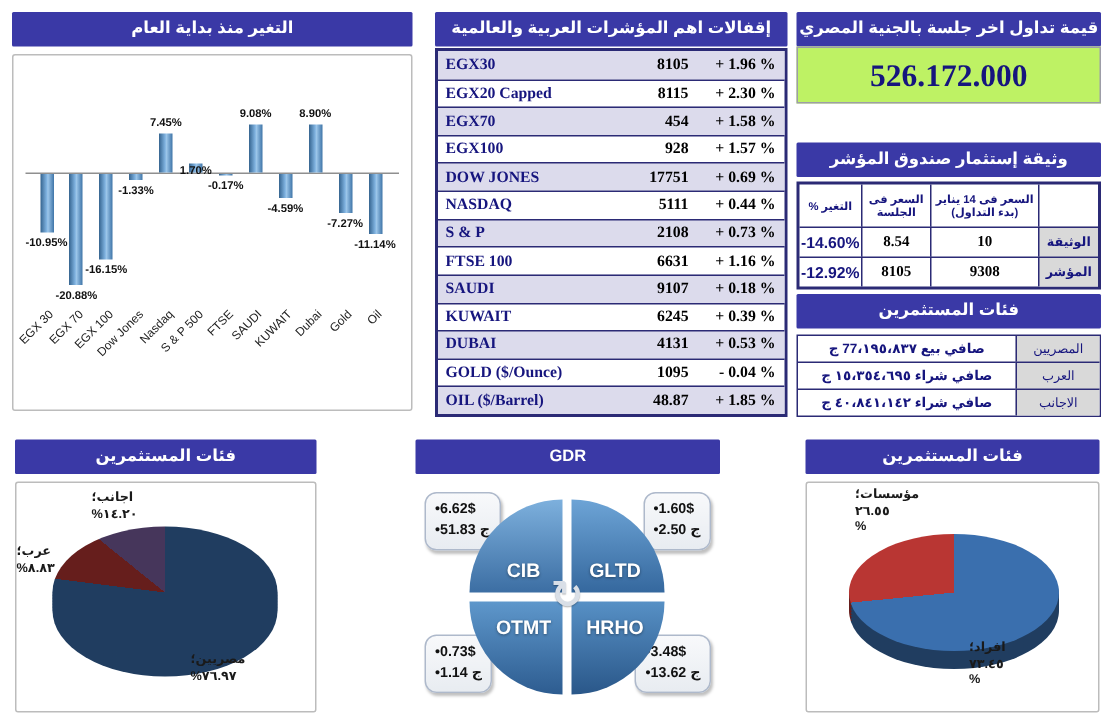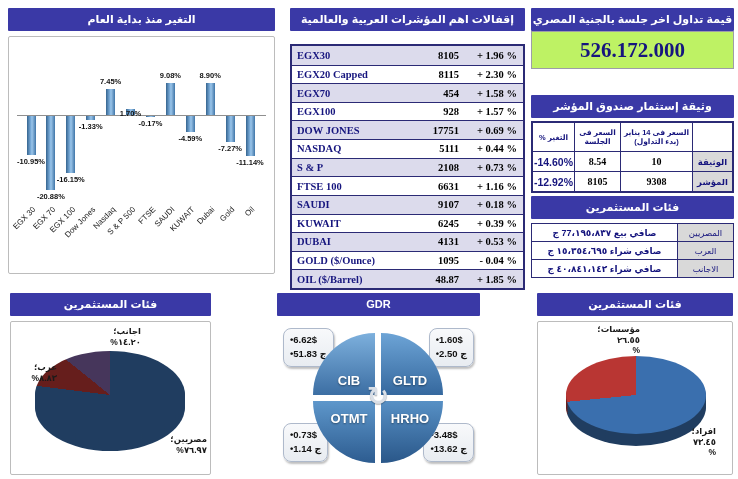--- a/index.html
+++ b/index.html
@@ -12,21 +12,21 @@
   
   #p-ytd{left:8px;top:8px;width:267px;height:268px;}
   #ytd-box{height:236px;}
   .axis{position:absolute;left:8px;right:8px;top:78px;border-top:1px solid #8f8f8f;}
   .bar{position:absolute;background:linear-gradient(90deg,#35648f 0%,#7fb2e0 45%,#9cc6ea 55%,#3f75a8 100%);}
   .bar-label{position:absolute;width:48px;text-align:center;font-size:7.5px;font-weight:bold;color:#111;}
   .x-label{position:absolute;width:64px;text-align:right;font-size:8px;color:#222;
            transform:rotate(-45deg);transform-origin:100% 0;white-space:nowrap;}
   
   #p-idx{left:290px;top:8px;width:235px;height:270px;}
-  #idx-table{margin-top:13px;height:242px;border:2px solid #2b2a75;display:grid;
+  #idx-table{margin-top:1px;height:242px;border:2px solid #2b2a75;display:grid;
              grid-template-rows:repeat(13,1fr);background:#fff;}
   .idx-row{display:grid;grid-template-columns:1fr 50px 64px;align-items:center;
            border-top:1px solid #2b2a75;font-family:"Liberation Serif",serif;font-size:10.5px;font-weight:bold;}
   .idx-row:first-child{border-top:none;}
   .idx-row:nth-child(odd){background:#dcdbec;}
   .idx-name{color:#16157e;padding-left:5px;text-align:left;}
   .idx-val{color:#000;text-align:right;}
   .idx-chg{color:#000;text-align:right;padding-right:6px;}
   
   #p-trade{left:531px;top:8px;width:203px;}
@@ -51,21 +51,21 @@
   .fl-cell{border-top:1px solid #2b2a75;height:17px;display:flex;align-items:center;justify-content:center;}
   .fl-cell:nth-child(-n+2){border-top:none;}
   .fl-label{background:#d9d9d9;font-size:8.5px;font-weight:normal;color:#16157e;border-left:1px solid #2b2a75;}
   .fl-value{font-size:9px;font-weight:bold;color:#16157e;}
   
   #p-pieL{left:10px;top:293px;width:201px;}
   #p-pieR{left:537px;top:293px;width:196px;}
   .pie-box{height:152px;}
   .pie-wrap{position:absolute;}
   .pie-layer{position:absolute;left:0;border-radius:50%;}
-  .pie-label{position:absolute;text-align:right;font-size:8.5px;font-weight:bold;color:#1a1a1a;
+  .pie-label{position:absolute;text-align:left;font-size:8.5px;font-weight:bold;color:#1a1a1a;
              direction:rtl;line-height:1.25;}
   
   #p-gdr{left:277px;top:293px;width:203px;height:182px;}
   #gdr-circle{position:absolute;left:36px;top:40px;width:130px;height:130px;z-index:2;}
   .quad{position:absolute;width:62px;height:62px;}
   .q-tl{left:0;top:0;border-radius:100% 0 0 0;background:linear-gradient(180deg,#7db0dd,#3c6ea3);}
   .q-tr{right:0;top:0;border-radius:0 100% 0 0;background:linear-gradient(180deg,#6da4d6,#35689e);}
   .q-bl{left:0;bottom:0;border-radius:0 0 0 100%;background:linear-gradient(180deg,#5e97cb,#2d5c90);}
   .q-br{right:0;bottom:0;border-radius:0 0 100% 0;background:linear-gradient(180deg,#5790c5,#2a5789);}
   .quad-label{position:absolute;color:#fff;font-weight:bold;font-size:13px;transform:translate(-50%,-50%);

